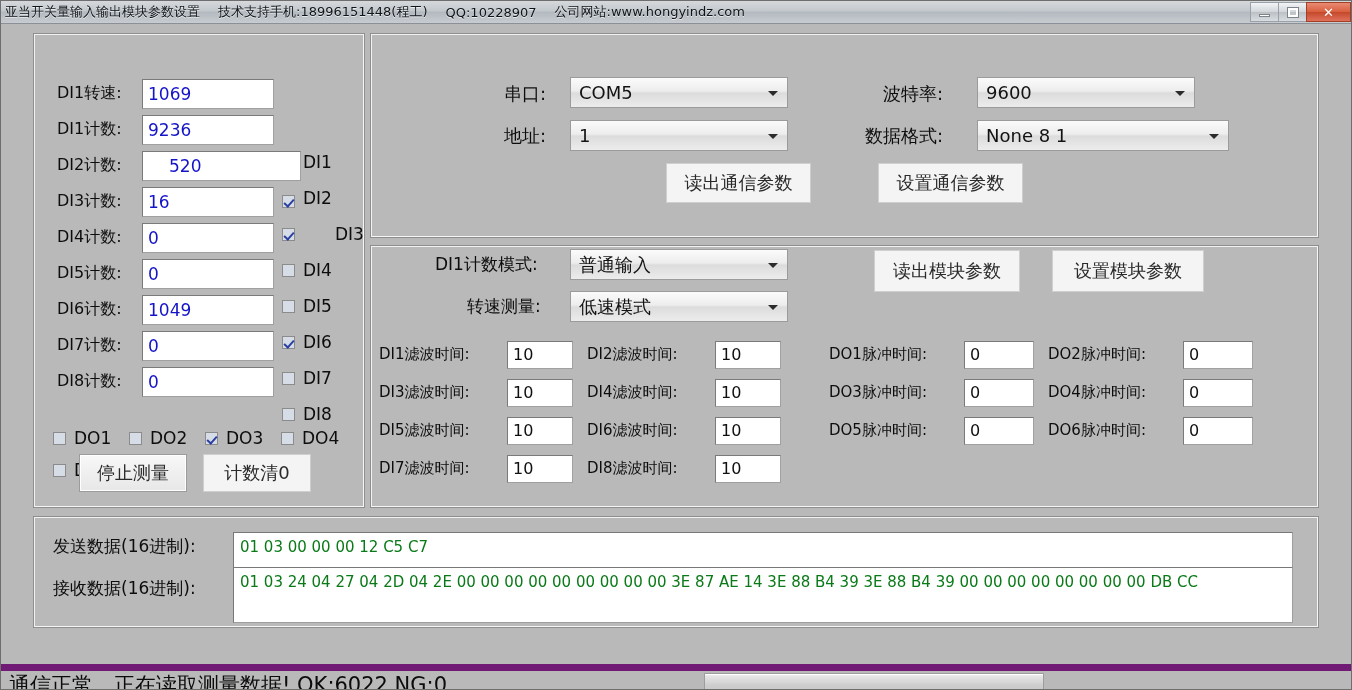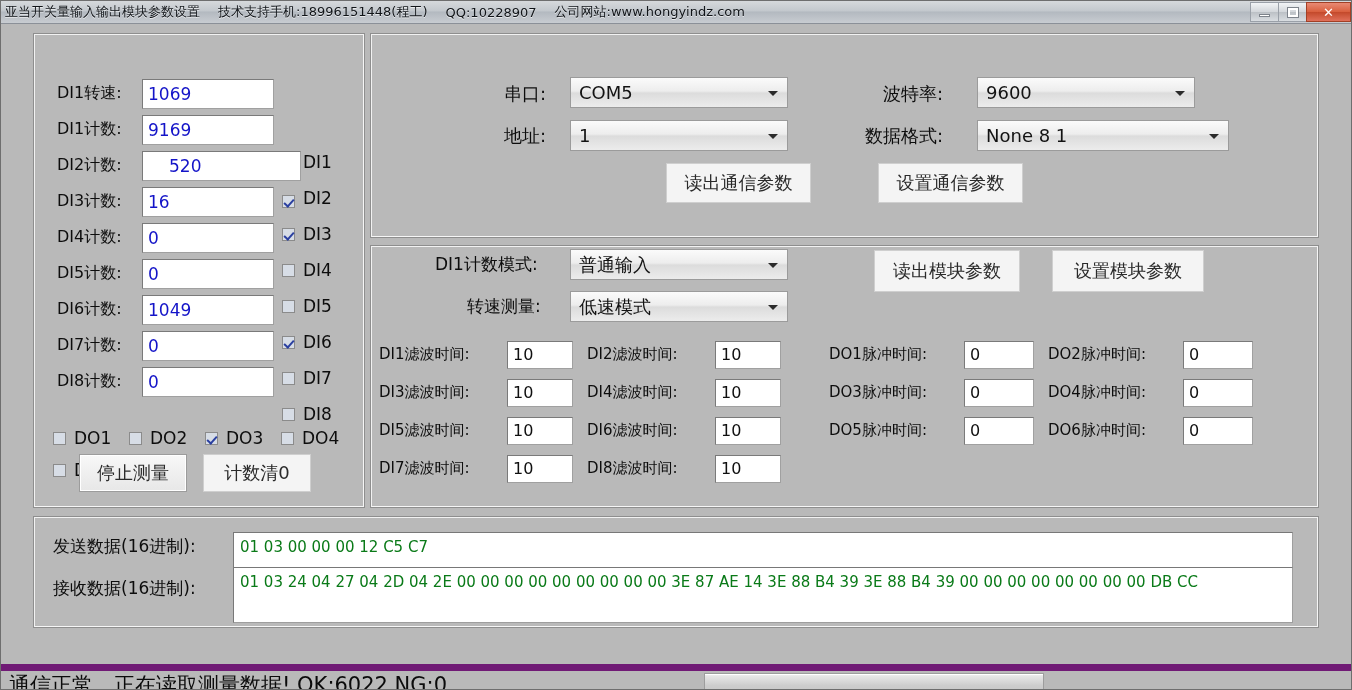--- a/index.html
+++ b/index.html
@@ -228,36 +228,36 @@
   </div>
 
   <div id="client">
 
     <div class="groupbox" id="gb-left"></div>
 
     <div class="lbl" style="left:56px; top:59px;">DI1转速:</div>
     <div class="tbox" style="left:141px; top:55px; width:132px; height:30px;">1069</div>
 
     <div class="lbl" style="left:56px; top:95px;">DI1计数:</div>
-    <div class="tbox" style="left:141px; top:91px; width:132px; height:30px;">9169</div>
+    <div class="tbox" style="left:141px; top:91px; width:132px; height:30px;">9236</div>
     <div class="cbrow" style="left:281px; top:96px;">
       <span class="cbox checked"></span>
       <span class="cblabel">DI1</span>
     </div>
 
     <div class="lbl" style="left:56px; top:131px;">DI2计数:</div>
     <div class="tbox" style="left:141px; top:127px; width:159px; height:30px;padding-left:26px;">520</div>
     <div class="cbrow" style="left:281px; top:132px;align-items:flex-end;">
       <span class="cbox checked"></span>
       <span class="cblabel">DI2</span>
     </div>
 
     <div class="lbl" style="left:56px; top:167px;">DI3计数:</div>
     <div class="tbox" style="left:141px; top:163px; width:132px; height:30px;">16</div>
-    <div class="cbrow" style="left:281px; top:168px;">
+    <div class="cbrow" style="left:281px; top:168px;gap:32px;">
       <span class="cbox checked"></span>
       <span class="cblabel">DI3</span>
     </div>
 
     <div class="lbl" style="left:56px; top:203px;">DI4计数:</div>
     <div class="tbox" style="left:141px; top:199px; width:132px; height:30px;">0</div>
     <div class="cbrow" style="left:281px; top:204px;">
       <span class="cbox"></span>
       <span class="cblabel">DI4</span>
     </div>

